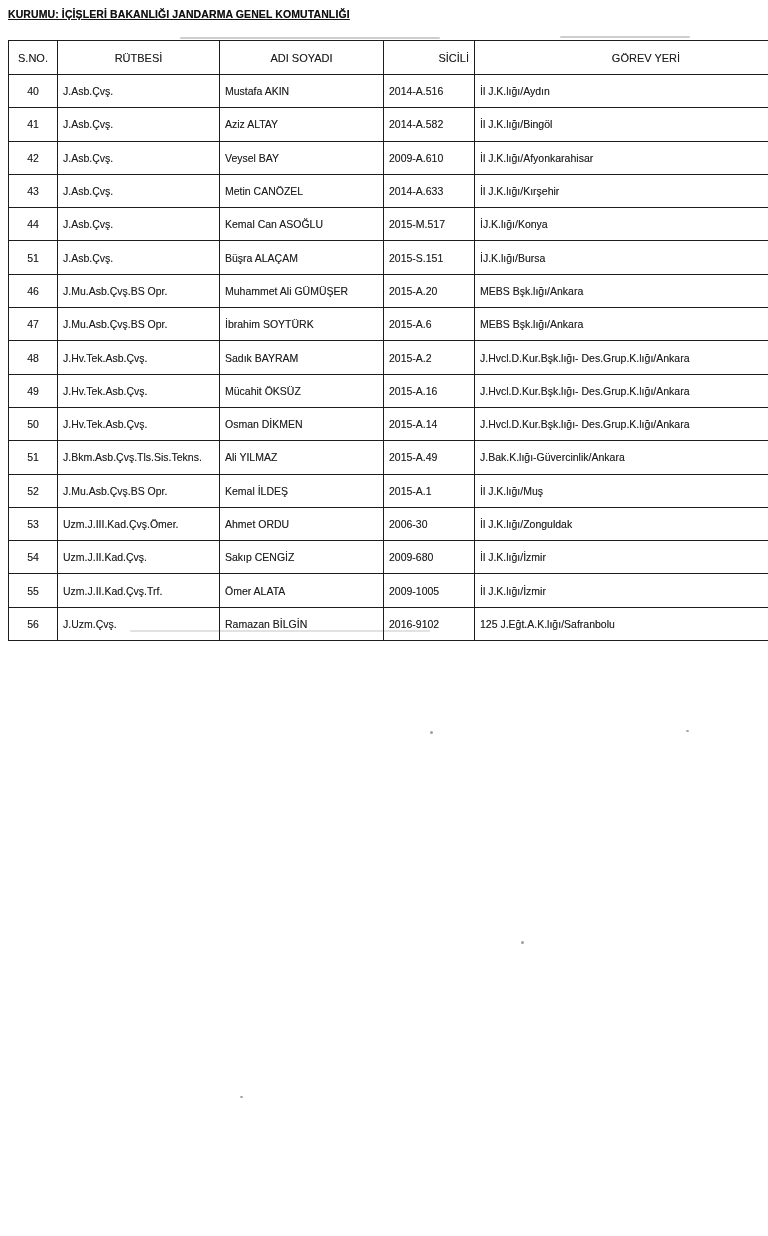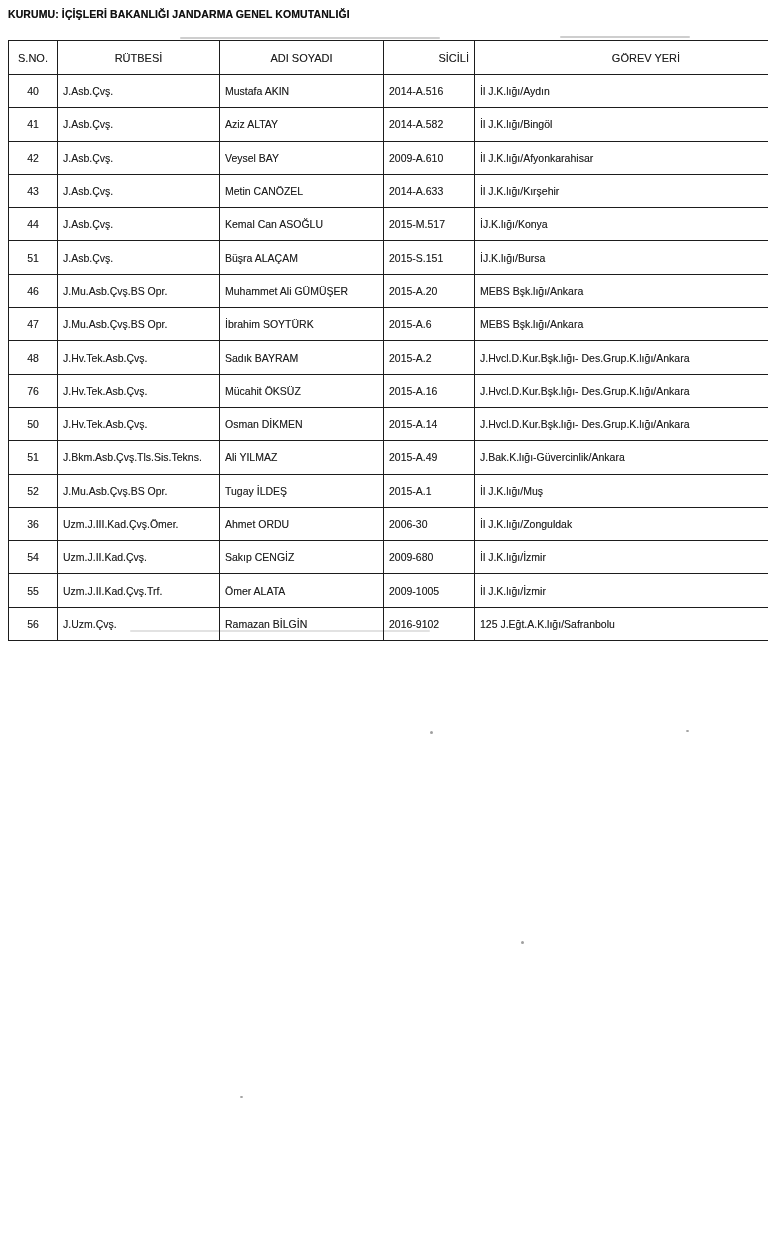--- a/index.html
+++ b/index.html
@@ -18,20 +18,21 @@
   .doc-title {
     position: absolute;
     left: 8px;
     top: 8px;
     font-size: 10.5px;
     font-weight: bold;
     letter-spacing: 0.1px;
     color: #111111;
     text-shadow: 0 0 0.5px rgba(0,0,0,0.55);
     white-space: nowrap;
+    text-decoration: underline;
   }
   table.roster {
     position: absolute;
     left: 8px;
     top: 40px;
     width: 754px;
     border-collapse: collapse;
     table-layout: fixed;
   }
   table.roster th,
@@ -164,21 +165,21 @@
         <td class="col4">MEBS Bşk.lığı/Ankara</td>
       </tr>
       <tr>
         <td class="col0">48</td>
         <td class="col1">J.Hv.Tek.Asb.Çvş.</td>
         <td class="col2">Sadık BAYRAM</td>
         <td class="col3">2015-A.2</td>
         <td class="col4">J.Hvcl.D.Kur.Bşk.lığı- Des.Grup.K.lığı/Ankara</td>
       </tr>
       <tr>
-        <td class="col0">76</td>
+        <td class="col0">49</td>
         <td class="col1">J.Hv.Tek.Asb.Çvş.</td>
         <td class="col2">Mücahit ÖKSÜZ</td>
         <td class="col3">2015-A.16</td>
         <td class="col4">J.Hvcl.D.Kur.Bşk.lığı- Des.Grup.K.lığı/Ankara</td>
       </tr>
       <tr>
         <td class="col0">50</td>
         <td class="col1">J.Hv.Tek.Asb.Çvş.</td>
         <td class="col2">Osman DİKMEN</td>
         <td class="col3">2015-A.14</td>
@@ -187,26 +188,26 @@
       <tr>
         <td class="col0">51</td>
         <td class="col1">J.Bkm.Asb.Çvş.Tls.Sis.Tekns.</td>
         <td class="col2">Ali YILMAZ</td>
         <td class="col3">2015-A.49</td>
         <td class="col4">J.Bak.K.lığı-Güvercinlik/Ankara</td>
       </tr>
       <tr>
         <td class="col0">52</td>
         <td class="col1">J.Mu.Asb.Çvş.BS Opr.</td>
-        <td class="col2">Tugay İLDEŞ</td>
+        <td class="col2">Kemal İLDEŞ</td>
         <td class="col3">2015-A.1</td>
         <td class="col4">İl J.K.lığı/Muş</td>
       </tr>
       <tr>
-        <td class="col0">36</td>
+        <td class="col0">53</td>
         <td class="col1">Uzm.J.III.Kad.Çvş.Ömer.</td>
         <td class="col2">Ahmet ORDU</td>
         <td class="col3">2006-30</td>
         <td class="col4">İl J.K.lığı/Zonguldak</td>
       </tr>
       <tr>
         <td class="col0">54</td>
         <td class="col1">Uzm.J.II.Kad.Çvş.</td>
         <td class="col2">Sakıp CENGİZ</td>
         <td class="col3">2009-680</td>

